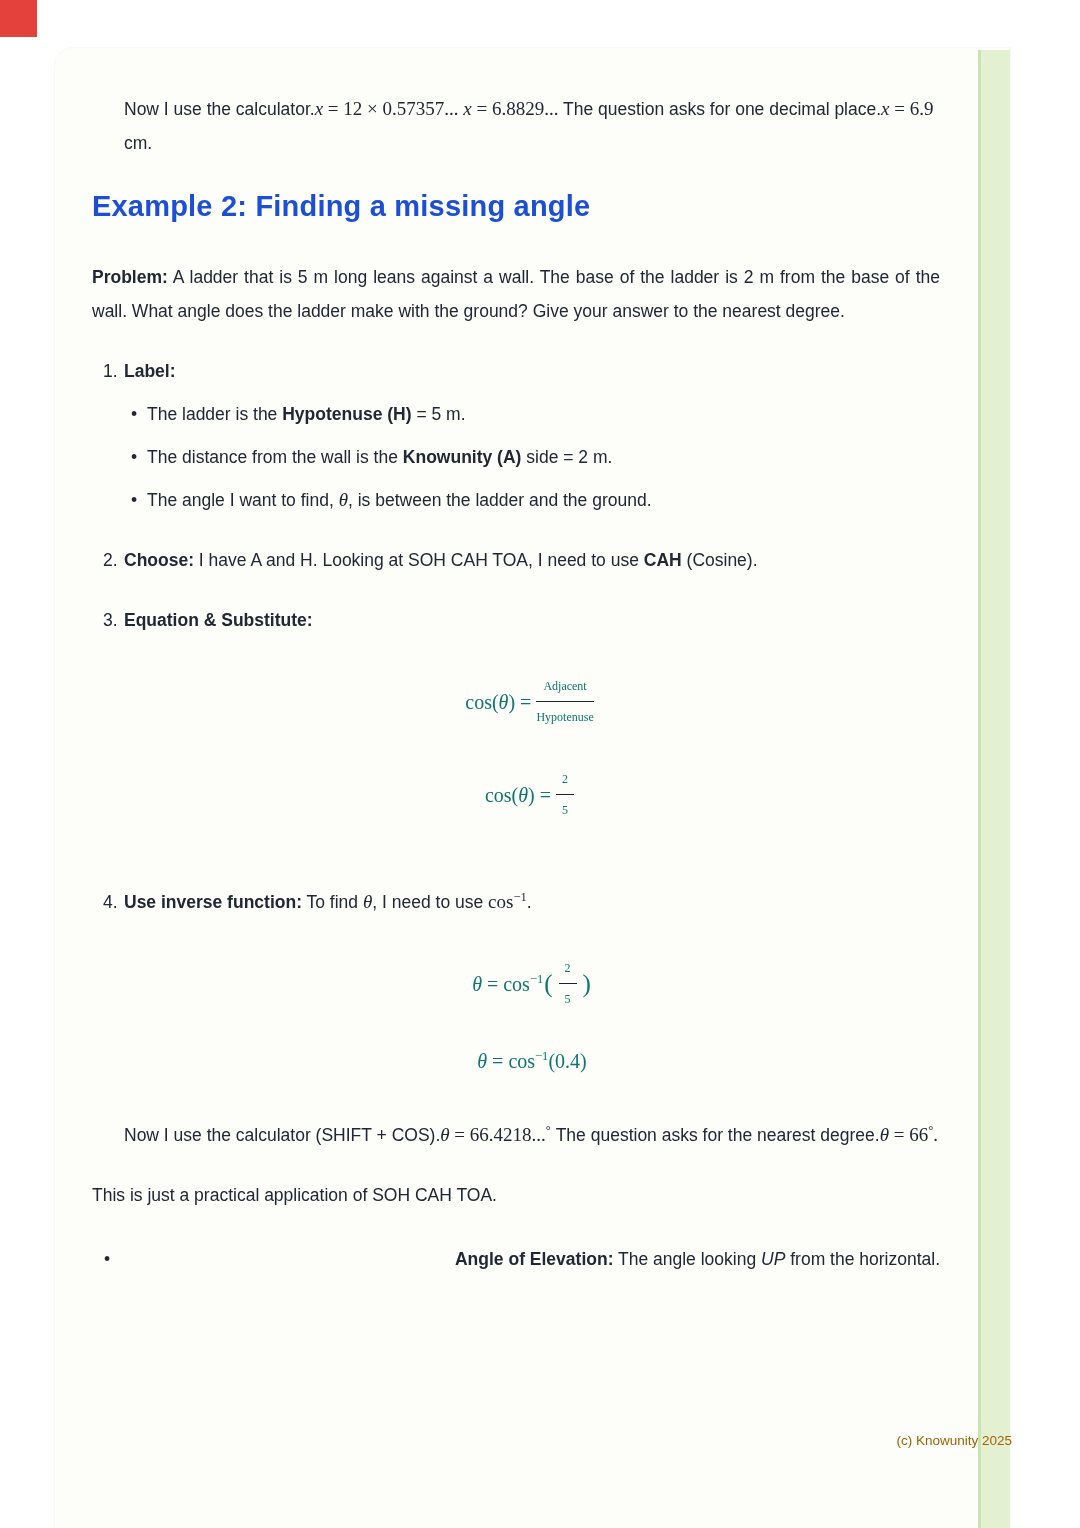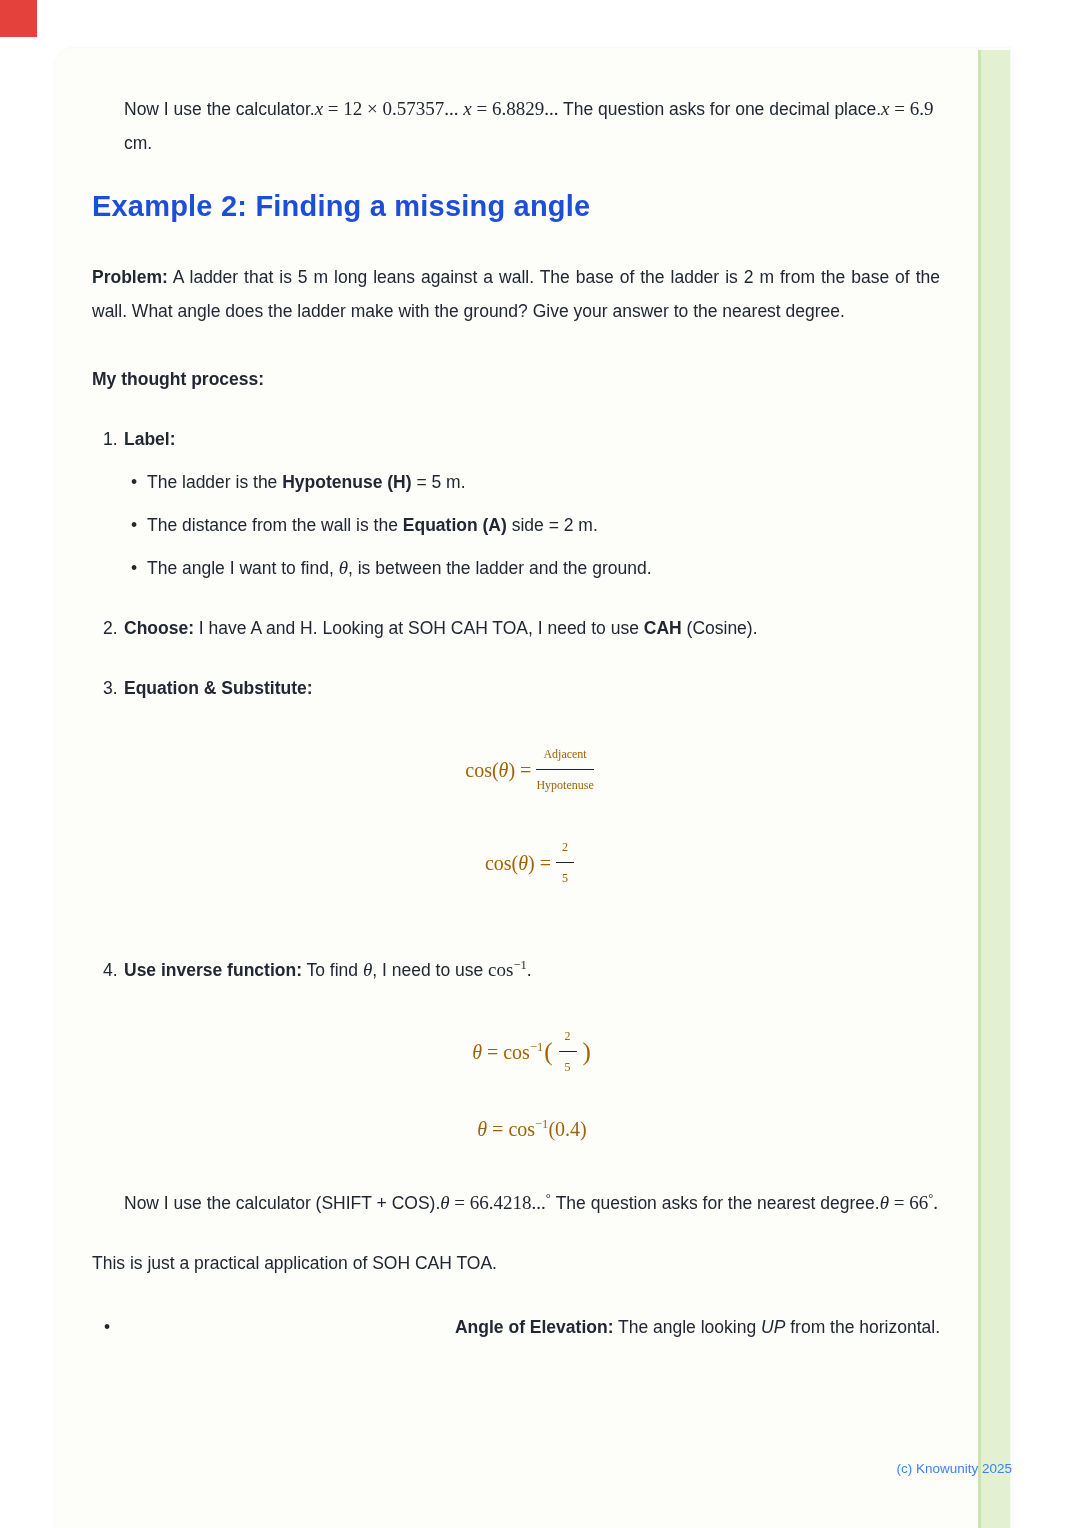--- a/index.html
+++ b/index.html
@@ -70,69 +70,68 @@
 
   
   .formula {
     font-family:"Liberation Serif", serif;
     font-size:20px;
     line-height:26px;
     margin:36px 0;
     display:flex;
     align-items:center;
     justify-content:center;
-    color:#a16207;
+    color:#0f766e;
   }
   .formula.last { margin:20px 0 8px 0; }
   .frac { display:inline-flex; flex-direction:column; text-align:center; margin:0 5px; font-size:12px; }
   .fnum { border-bottom:1.6px solid #1c2230; padding:0 6px 2px; }
   .fden { padding-top:2px; }
   .paren { font-size:25px; padding:0 1px; }
 
   
   .st-b  { font-weight:700; }
   .st-it { font-style:italic; }
   .st-m  { font-family:"Liberation Serif", serif; font-size:19px; }
   .st-mi { font-family:"Liberation Serif", serif; font-style:italic; font-size:19px; }
   .st-sup{ font-size:12.5px; vertical-align:super; line-height:0; }
 
   .footer {
-    position:absolute; right:68px; bottom:52px;
+    position:absolute; right:68px; bottom:80px;
     font-size:13.5px;
-    color:#3b82f6;
+    color:#a16207;
     z-index:5;
   }
 </style>
 </head>
 <body>
 
 <div class="corner-accent"></div>
 
 <div class="card">
   <div class="green-strip"></div>
 
   <div class="content">
 
     <p class="body indent"><span>Now I use the calculator.</span><span class="st-mi">x</span><span class="st-m"> = 12 × 0.57357... </span><span class="st-mi">x</span><span class="st-m"> = 6.8829...</span><span> The question asks for one decimal place.</span><span class="st-mi">x</span><span class="st-m"> = 6.9</span><span> cm.</span></p>
 
     <h1 class="heading">Example 2: Finding a missing angle</h1>
 
     <p class="body justify problem"><span class="st-b">Problem:</span><span> A ladder that is 5 m long leans against a wall. The base of the ladder is 2 m from the base of the wall. What angle does the ladder make with the ground? Give your answer to the nearest degree.</span></p>
 
-    <p class="body bold thought">My thought process:</p>
 
     <div class="steps">
 
       <div class="step">
         <span class="step-num">1.</span>
         <div class="step-content">
           <div><span class="st-b">Label:</span></div>
           <div class="bullets">
             <div class="bullet"><span>The ladder is the </span><span class="st-b">Hypotenuse (H)</span><span> = 5 m.</span></div>
-            <div class="bullet"><span>The distance from the wall is the </span><span class="st-b">Equation (A)</span><span> side = 2 m.</span></div>
+            <div class="bullet"><span>The distance from the wall is the </span><span class="st-b">Knowunity (A)</span><span> side = 2 m.</span></div>
             <div class="bullet"><span>The angle I want to find, </span><span class="st-mi">θ</span><span>, is between the ladder and the ground.</span></div>
           </div>
         </div>
       </div>
 
       <div class="step">
         <span class="step-num">2.</span>
         <div class="step-content">
           <div><span class="st-b">Choose:</span><span> I have A and H. Looking at SOH CAH TOA, I need to use </span><span class="st-b">CAH</span><span> (Cosine).</span></div>
         </div>

